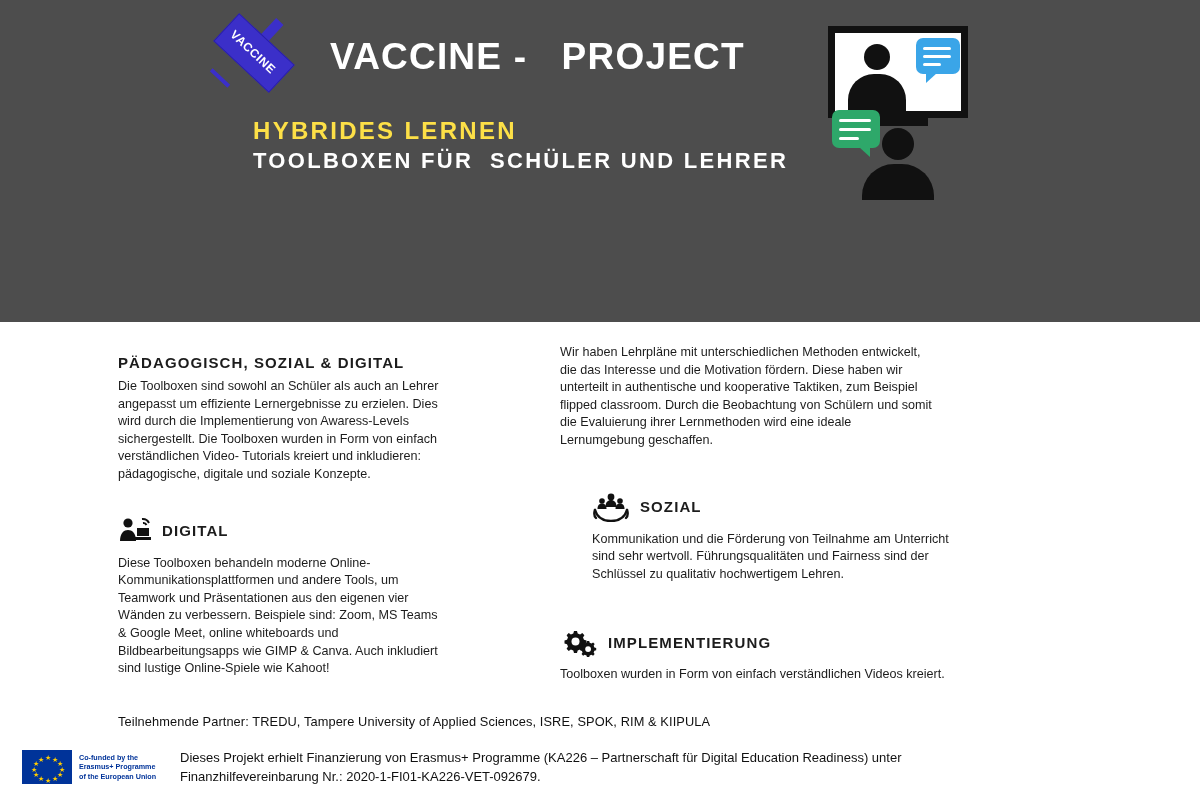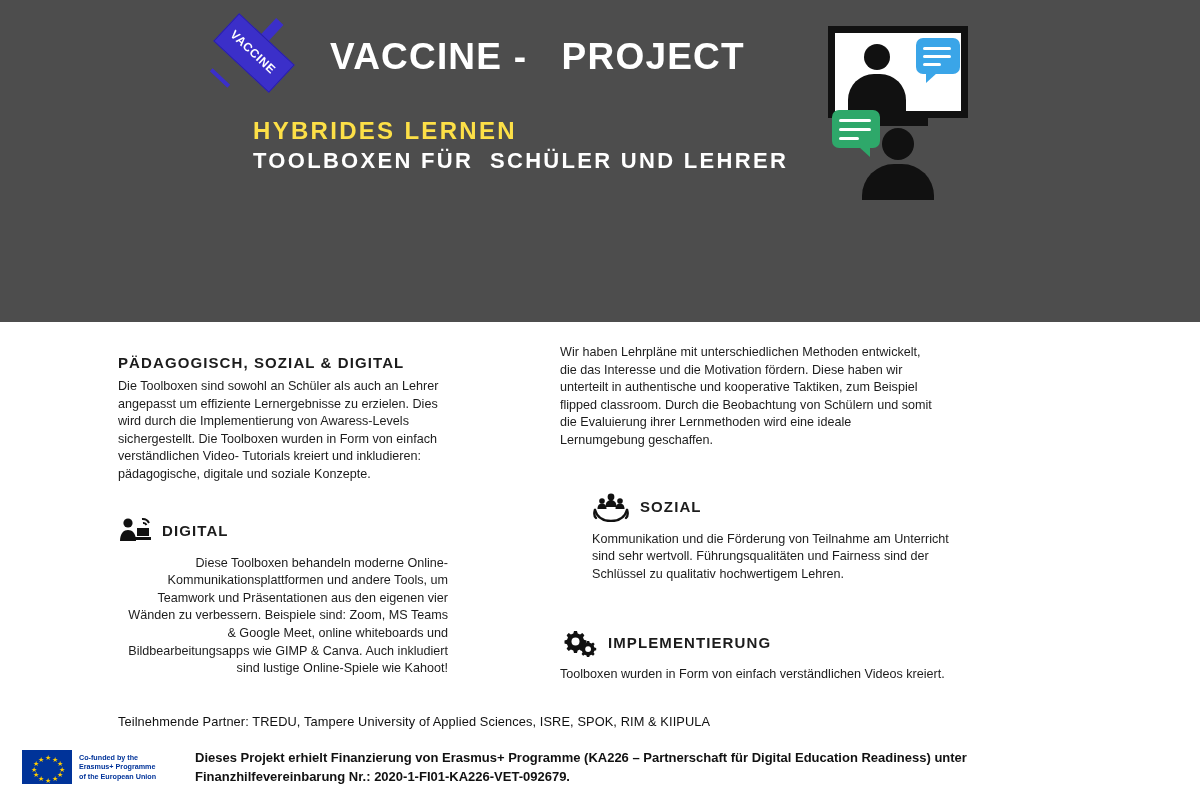--- a/index.html
+++ b/index.html
@@ -289,26 +289,26 @@
     position: absolute;
     left: 118px;
     top: 714px;
     color: #111111;
     font-size: 12.8px;
     font-weight: normal;
     letter-spacing: 0.1px;
   }
   .funding {
     position: absolute;
-    left: 195px;
+    left: 180px;
     top: 748px;
     width: 900px;
     color: #111111;
     font-size: 13px;
-    font-weight: bold;
+    font-weight: normal;
     line-height: 19px;
     white-space: pre-line;
   }
   .eu-flag-wrap {
     position: absolute;
     left: 22px;
     top: 750px;
     display: flex;
     align-items: center;
     gap: 7px;
@@ -380,21 +380,21 @@
           <div class="block-title">PÄDAGOGISCH, SOZIAL &amp; DIGITAL</div>
         </div>
         <div class="block-text">Die Toolboxen sind sowohl an  Schüler als auch an Lehrer
 angepasst um effiziente  Lernergebnisse zu erzielen. Dies
 wird durch die Implementierung von Awaress-Levels
 sichergestellt. Die  Toolboxen wurden in Form von  einfach
 verständlichen Video-  Tutorials kreiert und inkludieren:
 pädagogische, digitale und soziale  Konzepte.</div>
       </div>
 
-      <div class="block" style="margin-top:30px;text-align:right;">
+      <div class="block" style="margin-top:30px;">
         <div class="block-head">
           <div class="icon-box narrow">
             <svg width="34" height="28" viewBox="0 0 34 28">
               <circle cx="10" cy="6" r="4.6" fill="#111"></circle>
               <path d="M2 24 C2 16 6 13 10 13 C14 13 18 16 18 24 Z" fill="#111"></path>
               <rect x="14" y="20" width="19" height="3" fill="#111"></rect>
               <rect x="19" y="11" width="12" height="8" fill="#111"></rect>
               <path d="M24 2 a7 7 0 0 1 7 4" stroke="#111" stroke-width="2" fill="none"></path>
               <path d="M25 6 a3.5 3.5 0 0 1 3.5 2" stroke="#111" stroke-width="2" fill="none"></path>
             </svg>

